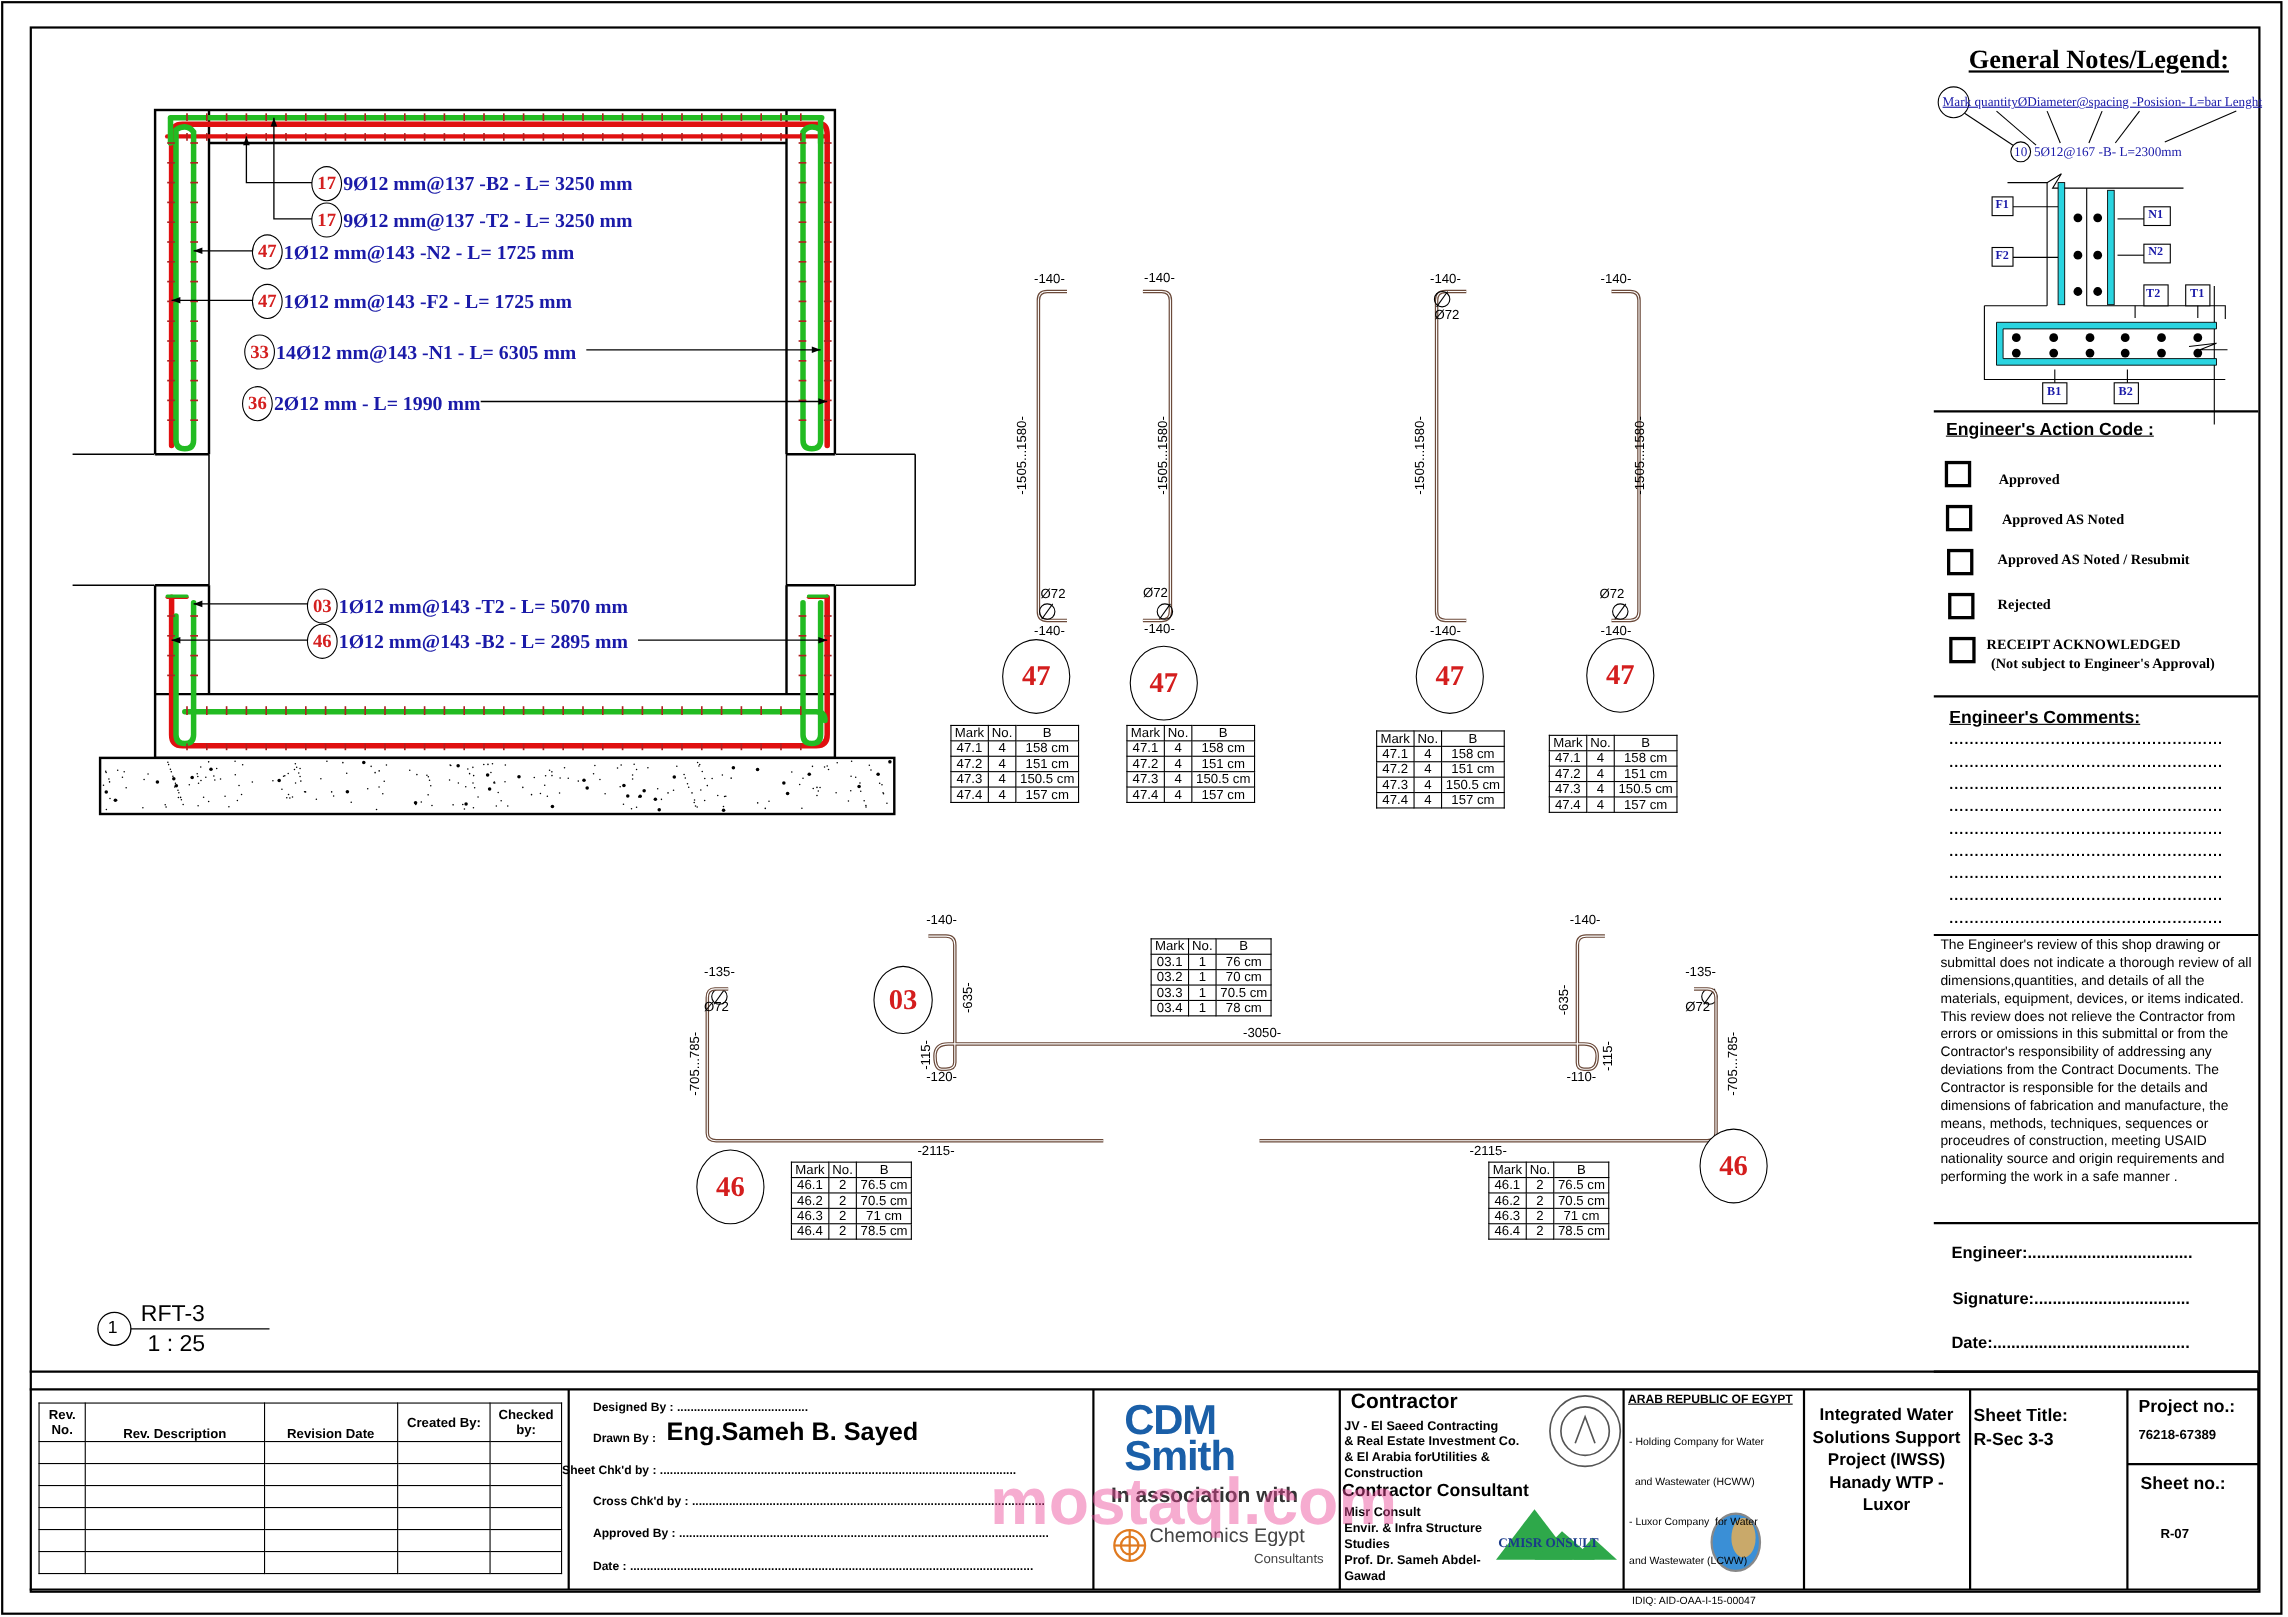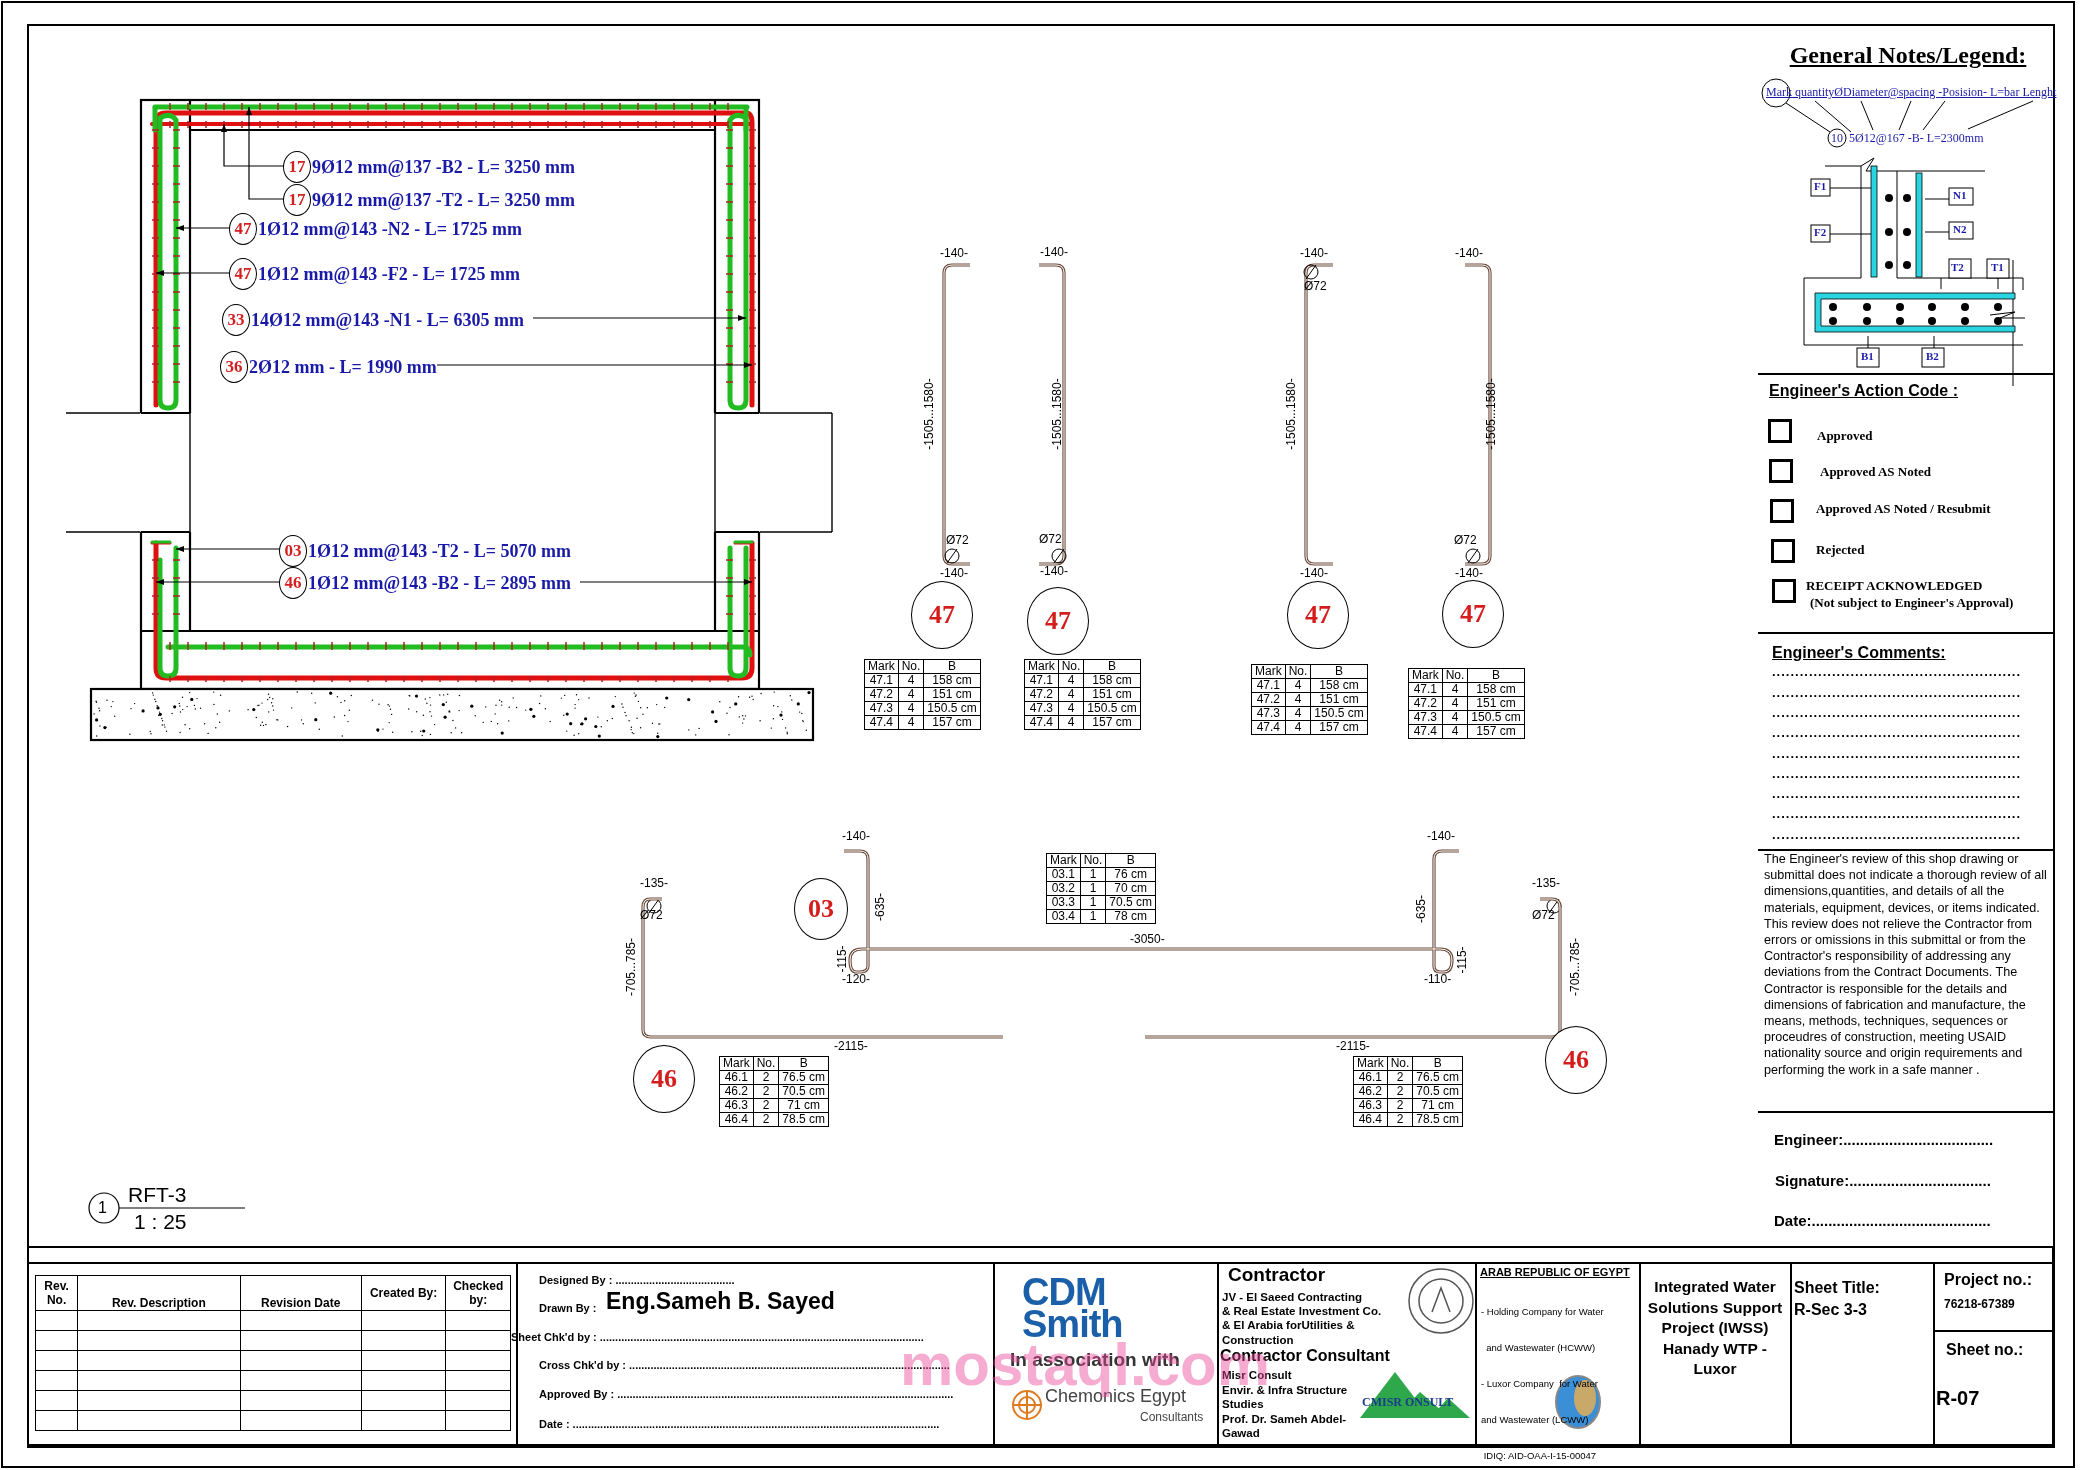--- a/index.html
+++ b/index.html
@@ -1164,15 +1164,15 @@
 </div>
 
 <div class="abs" style="left:1642px;top:1277px;width:146px;text-align:center;font-size:15.5px;font-weight:bold;line-height:20.5px;">Integrated Water Solutions Support Project (IWSS) Hanady  WTP - Luxor</div>
 
 <div class="abs" style="left:1794px;top:1279px;font-size:16px;font-weight:bold;">Sheet Title:</div>
 <div class="abs" style="left:1794px;top:1301px;font-size:16px;font-weight:bold;">R-Sec 3-3</div>
 
 <div class="abs" style="left:1944px;top:1271px;font-size:16px;font-weight:bold;">Project no.:</div>
 <div class="abs" style="left:1944px;top:1297px;font-size:12px;font-weight:bold;">76218-67389</div>
 <div class="abs" style="left:1946px;top:1341px;font-size:16px;font-weight:bold;">Sheet no.:</div>
-<div class="abs" style="left:1936px;top:1387px;font-size:20px;font-weight:bold;">R-07</div>
+<div class="abs" style="left:1936px;top:1387px;font-size:12px;font-weight:bold;padding-left:28px;">R-07</div>
 
 <div class="watermark">mostaql.com</div>
 
 </body></html>

